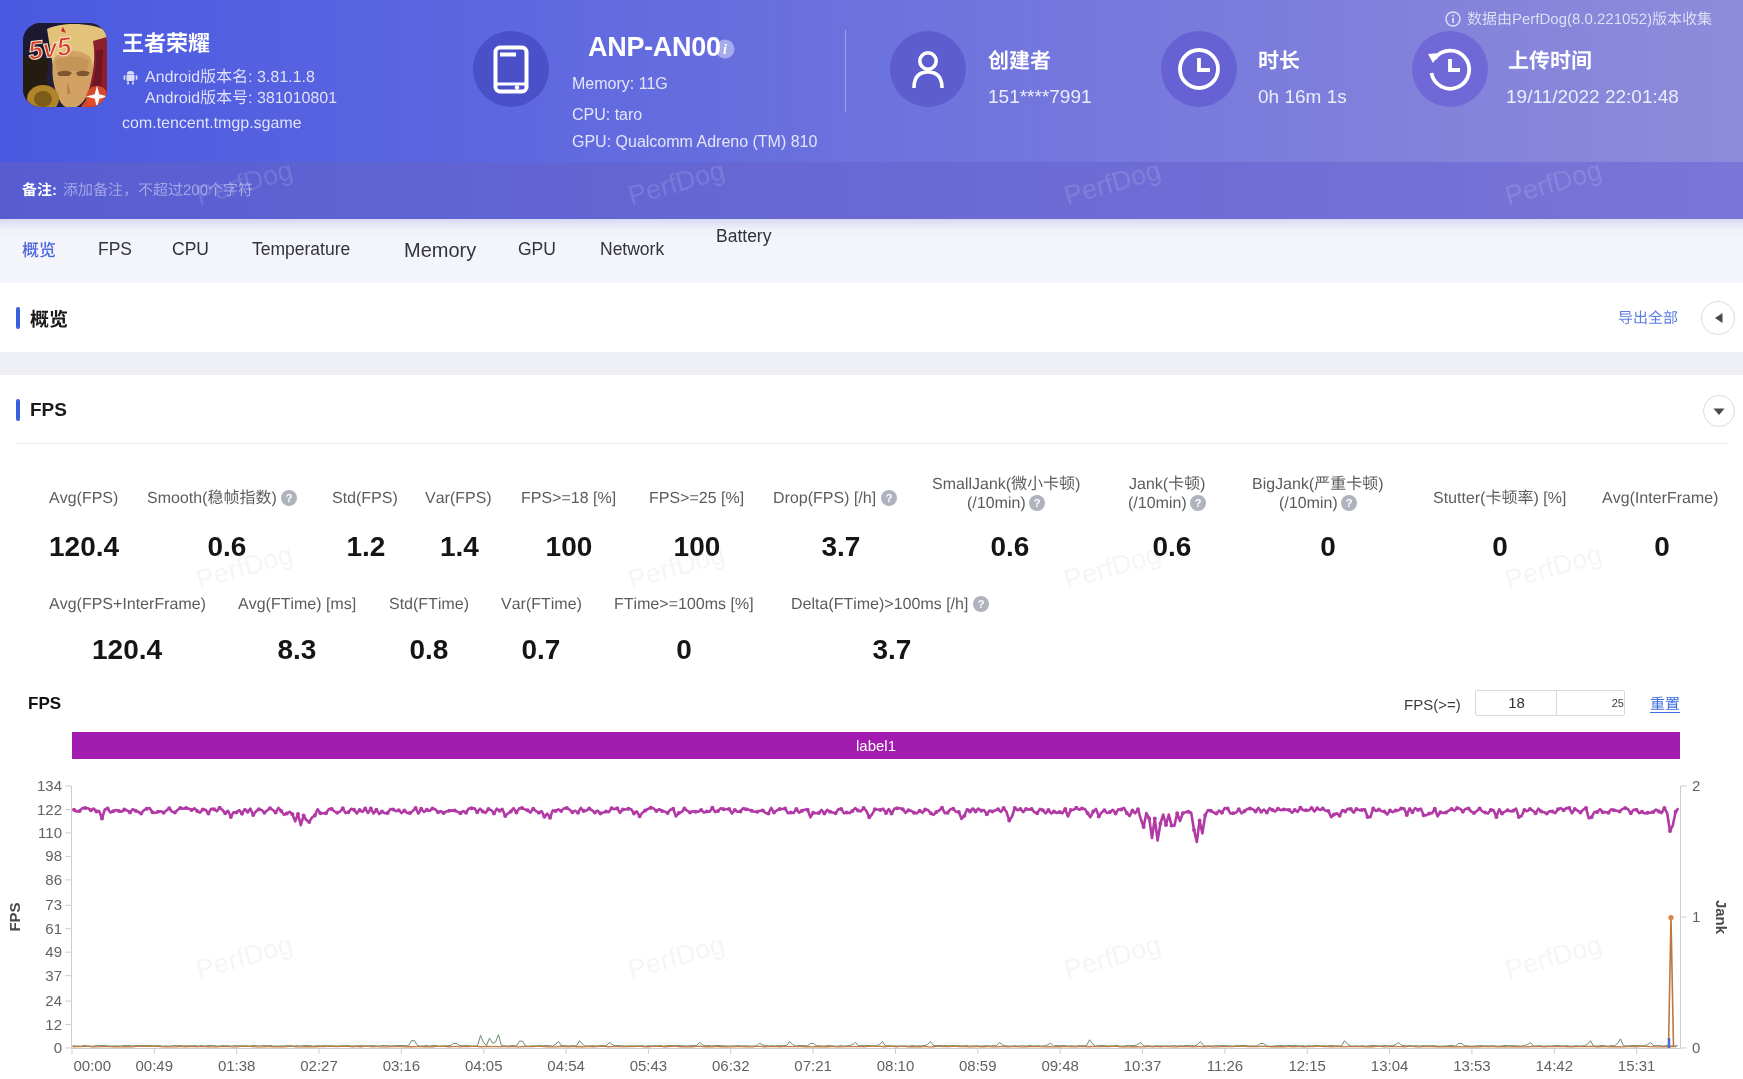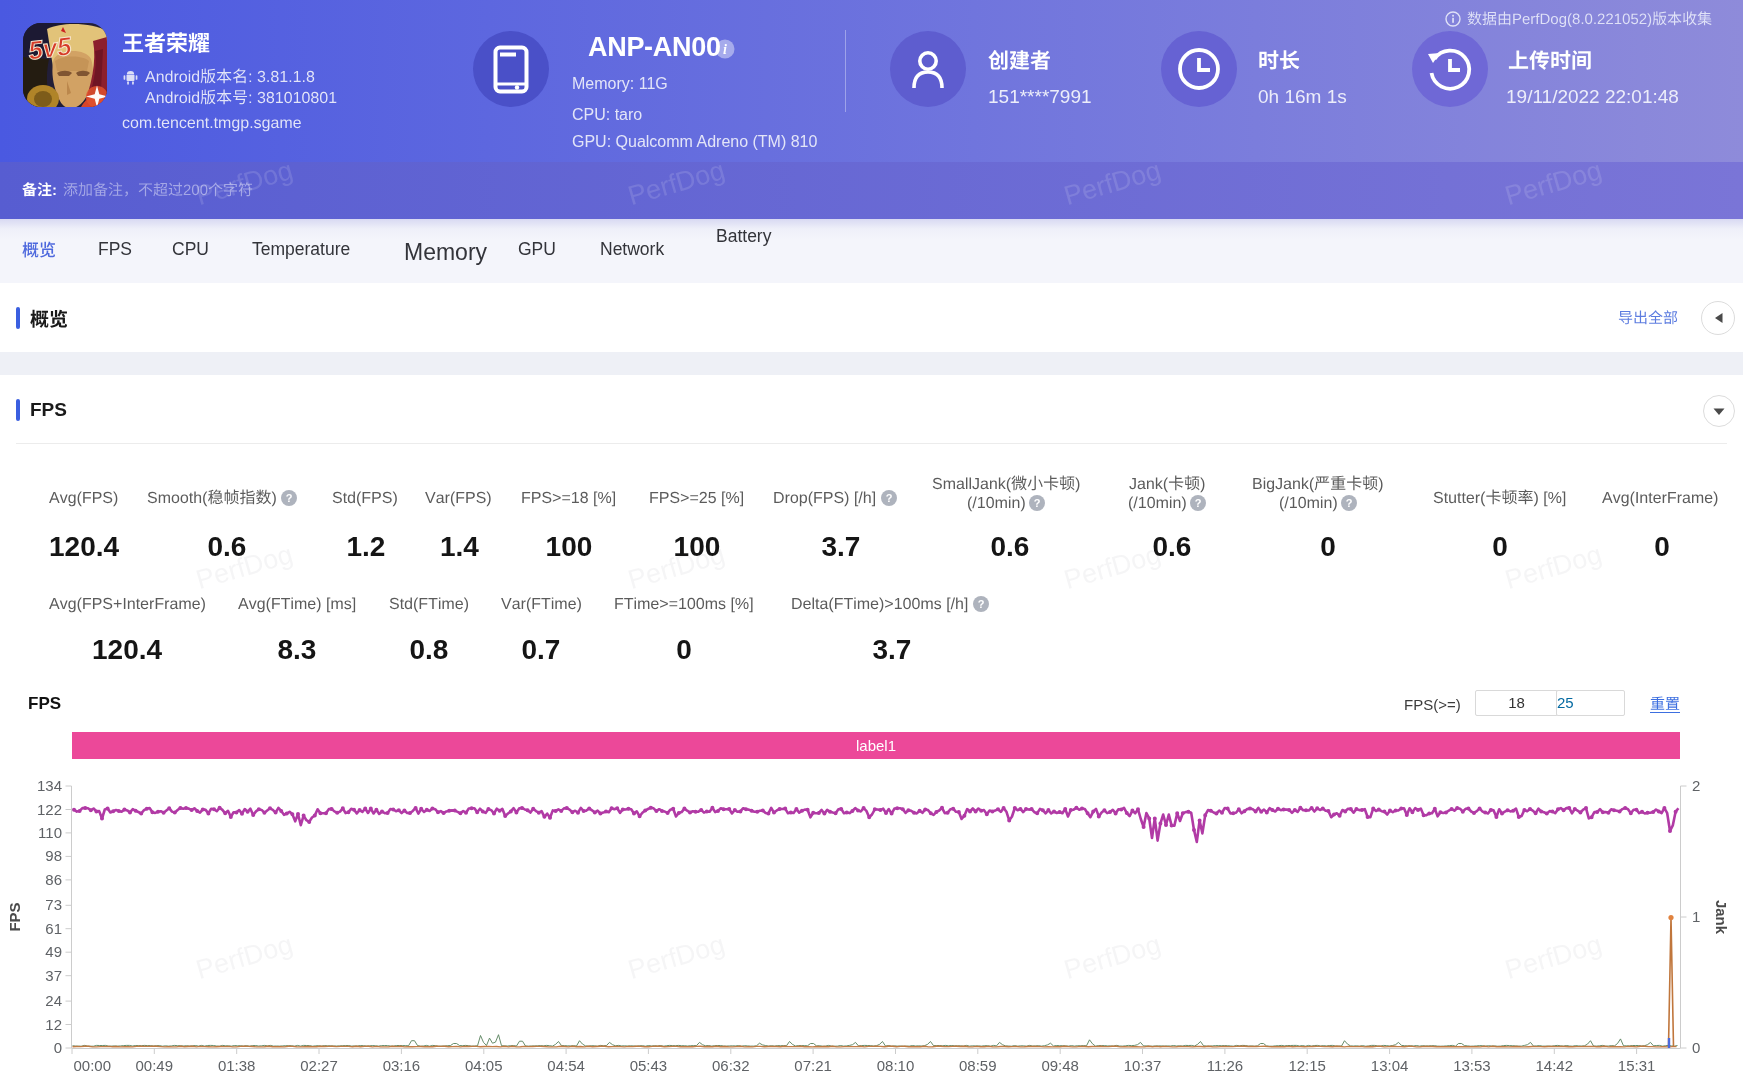--- a/index.html
+++ b/index.html
@@ -274,21 +274,21 @@
   </svg>
 <svg style="position:absolute;left:22.0px;top:256.0px;overflow:visible" width="2" height="2">
     <g fill="#4d68dd">
       <path transform="translate(0.0,0) scale(0.01700,-0.01700)" d="M623 356C631 363 663 368 697 368H737C703 228 638 83 516 -41C538 -51 569 -73 584 -88C665 -2 722 94 761 191V23C761 -25 765 -40 779 -54C793 -67 813 -72 834 -72C844 -72 866 -72 878 -72C895 -72 913 -68 924 -60C937 -50 946 -37 951 -17C956 4 959 61 960 110C943 116 921 128 908 139C908 91 907 49 905 32C903 20 900 12 896 8C892 5 884 3 876 3C869 3 859 3 854 3C847 3 841 5 837 9C834 12 833 18 833 24V318H803L815 368H954L955 447H830C845 544 849 635 850 711H941V793H621V711H775C774 635 770 544 753 447H691C704 513 719 611 727 656H653C647 610 627 474 618 452C612 434 606 428 593 424C602 409 618 374 623 356ZM514 542V434H412V542ZM514 611H412V713H514ZM341 2C355 20 379 41 536 136C543 116 549 97 553 82L620 115C605 166 568 252 534 316L471 288C485 261 499 231 511 200L412 146V358H583V790H338V161C338 114 312 80 295 65C309 51 333 20 341 2ZM148 844V637H48V550H146C124 420 76 266 24 179C39 158 60 123 70 97C99 146 125 214 148 290V-83H231V390C251 347 271 300 281 270L331 348C317 374 251 492 231 523V550H314V637H231V844Z"></path>
       <path transform="translate(17.0,0) scale(0.01700,-0.01700)" d="M652 619C696 572 745 506 766 462L851 499C828 542 780 605 733 650ZM108 788V501H200V788ZM319 833V469H411V833ZM185 441V121H280V358H729V130H828V441ZM578 846C552 733 506 618 447 545C469 534 509 510 527 497C560 542 591 600 617 665H939V749H647C655 775 663 801 669 827ZM446 317V238C446 165 418 60 61 -10C84 -29 111 -64 123 -85C383 -25 485 57 523 136V37C523 -46 551 -70 659 -70C682 -70 799 -70 822 -70C907 -70 933 -41 943 74C919 79 881 92 861 106C857 21 850 9 814 9C786 9 691 9 670 9C626 9 618 13 618 38V183H539C543 201 544 219 544 236V317Z"></path>
     </g>
   </svg>
 <div class="t" style="left:98px;top:239px;font-size:17.5px;color:#33343a">FPS</div>
 <div class="t" style="left:172px;top:239px;font-size:17.5px;color:#33343a">CPU</div>
 <div class="t" style="left:252px;top:239px;font-size:17.5px;color:#33343a">Temperature</div>
-<div class="t" style="left:404px;top:239px;font-size:23px;color:#33343a">Memory</div>
+<div class="t" style="left:404px;top:239px;font-size:20px;color:#33343a">Memory</div>
 <div class="t" style="left:518px;top:239px;font-size:17.5px;color:#33343a">GPU</div>
 <div class="t" style="left:600px;top:239px;font-size:17.5px;color:#33343a">Network</div>
 <div class="t" style="left:716px;top:226px;font-size:17.5px;color:#33343a">Battery</div>
 <div class="abs" style="left:16px;top:307px;width:4px;height:22px;background:#3a5fe0;border-radius:2px"></div>
 <svg style="position:absolute;left:30.0px;top:326.0px;overflow:visible" width="2" height="2">
     <g fill="#1a1a1a">
       <path transform="translate(0.0,0) scale(0.01900,-0.01900)" d="M134 850V648H41V539H134V536C112 416 67 273 17 188C34 160 60 116 71 84C94 122 115 172 134 228V-89H239V351C255 311 270 270 279 241L337 335V176C337 128 309 90 290 74C307 57 336 17 345 -4C361 15 387 37 534 126L547 83L630 124C616 176 578 261 545 325L468 291C480 265 493 237 504 208L428 167V352H588V431C597 411 616 371 622 350C631 358 666 364 698 364H729C694 226 629 84 510 -35C537 -48 576 -76 595 -93C664 -20 716 61 754 145V31C754 -24 758 -40 774 -56C788 -71 810 -77 833 -77C845 -77 865 -77 878 -77C896 -77 914 -71 927 -62C941 -52 949 -37 955 -16C960 6 964 63 965 113C945 120 919 134 904 146C905 100 904 61 902 44C900 34 897 26 893 22C890 18 884 17 878 17C872 17 865 17 860 17C854 17 849 19 846 22C843 25 843 32 843 37V316H815L827 364H959L960 461H845C858 548 862 631 863 701H947V803H619V701H771C770 631 765 548 750 461H702L735 654H645C639 608 620 483 612 462C605 445 599 438 588 434V799H337V346C320 379 258 493 239 524V539H316V648H239V850ZM503 535V448H428V535ZM503 620H428V704H503Z"></path>
       <path transform="translate(19.0,0) scale(0.01900,-0.01900)" d="M661 609C696 564 736 501 751 459L861 504C842 544 803 604 765 647ZM100 792V500H215V792ZM312 837V468H428V837ZM172 445V122H292V339H715V135H841V445ZM568 852C544 738 499 621 441 549C469 535 520 506 543 489C575 533 604 592 630 657H945V762H665L683 829ZM431 304V225C431 160 402 68 55 6C84 -19 119 -63 134 -89C360 -39 468 29 518 97V52C518 -46 547 -76 669 -76C694 -76 791 -76 816 -76C908 -76 940 -45 952 71C921 78 873 95 849 112C845 35 838 22 805 22C781 22 704 22 686 22C645 22 638 26 638 52V182H554C556 196 557 209 557 222V304Z"></path>
     </g>
   </svg>
@@ -682,29 +682,29 @@
   </svg>
 <div class="t" style="left:92.0px;top:634.0px;font-size:28px;font-weight:bold;color:#151515">120.4</div>
 <div class="t" style="left:277.5px;top:634.0px;font-size:28px;font-weight:bold;color:#151515">8.3</div>
 <div class="t" style="left:409.5px;top:634.0px;font-size:28px;font-weight:bold;color:#151515">0.8</div>
 <div class="t" style="left:521.5px;top:634.0px;font-size:28px;font-weight:bold;color:#151515">0.7</div>
 <div class="t" style="left:676.2px;top:634.0px;font-size:28px;font-weight:bold;color:#151515">0</div>
 <div class="t" style="left:872.5px;top:634.0px;font-size:28px;font-weight:bold;color:#151515">3.7</div>
 <div class="t" style="left:28px;top:694px;font-size:17px;font-weight:bold;color:#111">FPS</div>
 <div class="t" style="left:1404px;top:696px;font-size:15px;color:#3c3c3c">FPS(&gt;=)</div>
 <div class="abs" style="left:1475px;top:690px;width:83px;height:26px;border:1px solid #d9d9d9;border-radius:2px;background:#fff;font-size:15px;color:#333;text-align:center;line-height:24px">18</div>
-<div class="abs" style="left:1556px;top:690px;width:69px;height:26px;border:1px solid #d9d9d9;border-radius:2px;background:#fff;font-size:15px;color:#0369a1;text-align:left;line-height:24px">25</div>
+<div class="abs" style="left:1556px;top:690px;width:69px;height:26px;border:1px solid #d9d9d9;border-radius:2px;background:#fff;font-size:11px;color:#404040;text-align:right;line-height:24px">25</div>
 <svg style="position:absolute;left:1650.0px;top:709.0px;overflow:visible" width="2" height="2">
     <g fill="#3d6fe0">
       <path transform="translate(0.0,0) scale(0.01500,-0.01500)" d="M159 540V229H459V160H127V100H459V13H52V-48H949V13H534V100H886V160H534V229H848V540H534V601H944V663H534V740C651 749 761 761 847 776L807 834C649 806 366 787 133 781C140 766 148 739 149 722C247 724 354 728 459 734V663H58V601H459V540ZM232 360H459V284H232ZM534 360H772V284H534ZM232 486H459V411H232ZM534 486H772V411H534Z"></path>
       <path transform="translate(15.0,0) scale(0.01500,-0.01500)" d="M651 748H820V658H651ZM417 748H582V658H417ZM189 748H348V658H189ZM190 427V6H57V-50H945V6H808V427H495L509 486H922V545H520L531 603H895V802H117V603H454L446 545H68V486H436L424 427ZM262 6V68H734V6ZM262 275H734V217H262ZM262 320V376H734V320ZM262 172H734V113H262Z"></path>
     </g>
   </svg>
 <div class="abs" style="left:1650px;top:712px;width:30px;height:1px;background:#3d6fe0"></div>
-<div class="abs" style="left:72px;top:732px;width:1608px;height:27px;background:#ec4899;color:#fff;font-size:15px;text-align:center;line-height:27px">label1</div>
+<div class="abs" style="left:72px;top:732px;width:1608px;height:27px;background:#a21caf;color:#fff;font-size:15px;text-align:center;line-height:27px">label1</div>
 <svg class="abs" style="left:0;top:0" width="1743" height="1079" viewBox="0 0 1743 1079">
     <g stroke="#ccc" fill="none">
       <path d="M71.5 786.0 V1048.0"></path>
       <path d="M1680.5 786.0 V1048.0"></path>
       <path d="M71.5 1048.5 H1680.5"></path>
       <path d="M65.5 1048.0 H71.5"></path>
       <path d="M65.5 1024.5 H71.5"></path>
       <path d="M65.5 1001.1 H71.5"></path>
       <path d="M65.5 975.7 H71.5"></path>
       <path d="M65.5 952.2 H71.5"></path>

